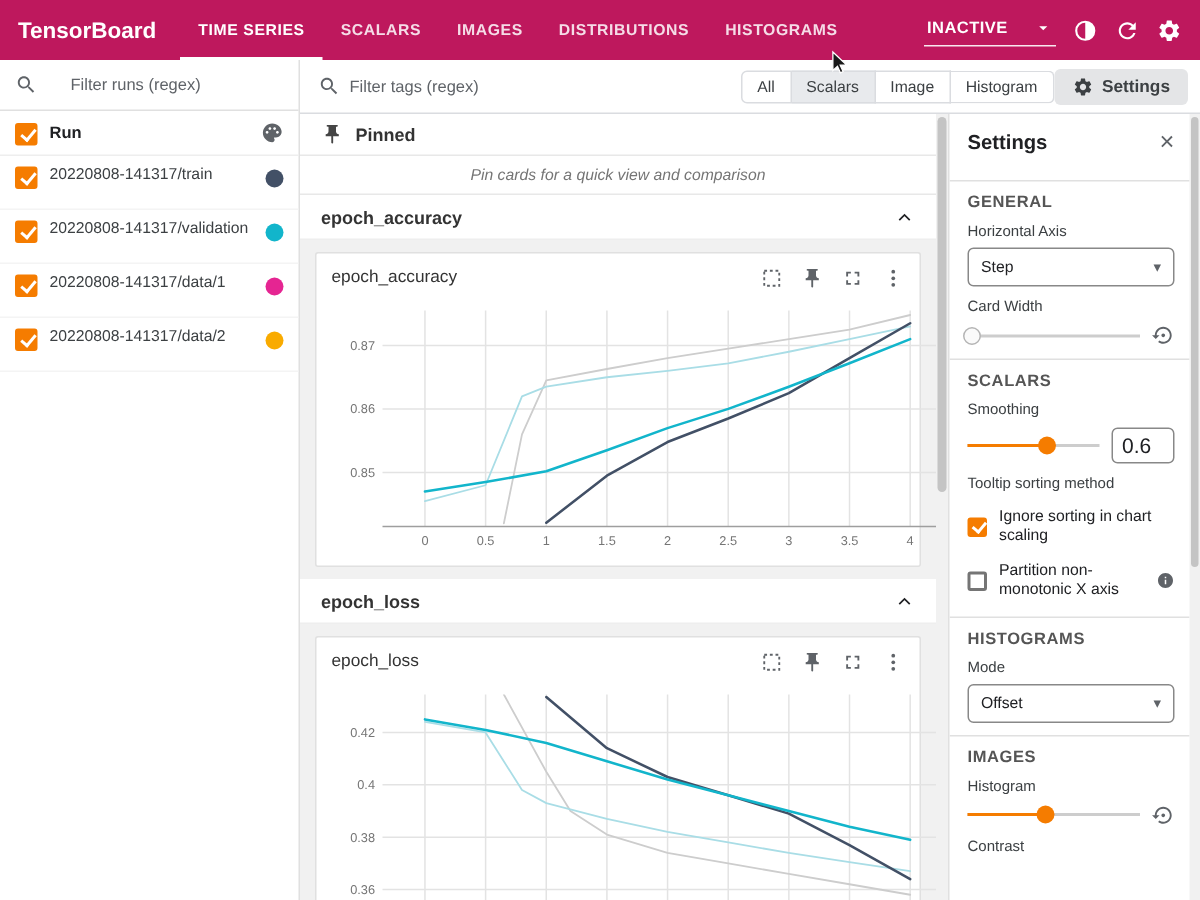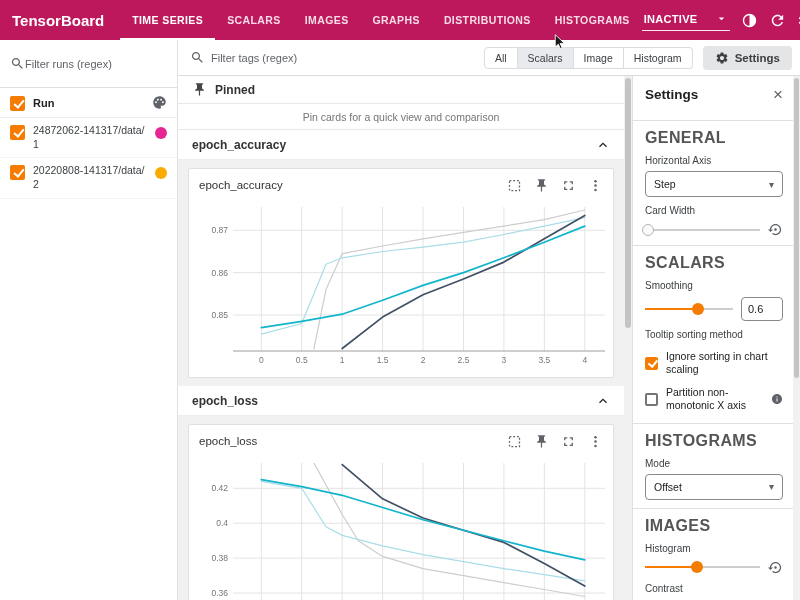--- a/index.html
+++ b/index.html
@@ -14,54 +14,54 @@
   .tab{display:flex;align-items:center;padding:12px 12px;font-size:10.5px;font-weight:bold;letter-spacing:.4px;color:rgba(255,255,255,.85);cursor:pointer;white-space:nowrap}
   .tab.active{color:#fff;box-shadow:inset 0 -2px 0 #fff}
   .topbar-right{margin-left:auto;display:flex;align-items:center;gap:11px;padding-right:12px}
   .status-select{display:flex;align-items:center;justify-content:space-between;font-size:11px;font-weight:bold;letter-spacing:.3px;border-bottom:1px solid rgba(255,255,255,.9);padding:3px 2px 5px;min-width:88px;cursor:pointer}
   .tb-ic{width:17px;height:17px;color:#fff;fill:#fff;flex:none;cursor:pointer}
   .status-select .tb-ic{width:13px;height:13px}
 
   
   .body{flex:1;display:flex;min-height:0}
   .sidebar{flex:0 0 164px;border-right:1px solid #e0e0e0;display:flex;flex-direction:column;background:#fff}
-  .side-filter{display:flex;align-items:center;gap:0;height:48px;padding:0 10px;border-bottom:1px solid #e0e0e0}
+  .side-filter{display:flex;align-items:center;gap:22px;height:34px;padding:0 10px;border-bottom:1px solid #e0e0e0}
   .g-ic{width:15px;height:15px;fill:#5f6368;flex:none}
   .side-filter input,.tag-filter input{border:none;outline:none;font-size:11px;flex:1;min-width:0;font-family:"Liberation Sans",sans-serif;background:transparent;color:#202124}
   input::placeholder{color:#5f6368}
   .run-head{display:flex;align-items:center;gap:8px;height:30px;padding:0 10px;border-bottom:1px solid #eee}
   .run-head-label{font-size:11px;font-weight:bold;flex:1}
   .run-row{display:flex;align-items:flex-start;gap:8px;padding:6px 10px;min-height:36px;border-bottom:1px solid #f4f4f4;cursor:pointer}
   .run-label{flex:1;font-size:10.5px;line-height:1.3;color:#3c4043;word-break:break-all}
   .run-dot{width:12px;height:12px;border-radius:50%;flex:none;margin-top:3px}
   .cb{width:15px;height:15px;border:2px solid #757575;border-radius:2px;position:relative;flex:none;margin-top:1px;background:#fff}
   .cb.checked{background:#f57c00;border-color:#f57c00}
   .cb.checked::after{content:"";position:absolute;left:3.5px;top:0;width:4px;height:8px;border:solid #fff;border-width:0 2px 2px 0;transform:rotate(40deg)}
 
   .right{flex:1;display:flex;flex-direction:column;min-width:0}
   
-  .toolbar{flex:0 0 36px;display:flex;align-items:center;border-bottom:1px solid #dadce0;background:#fff;padding:0 8px 0 12px;gap:10px}
+  .toolbar{flex:0 0 36px;display:flex;align-items:center;border-bottom:1px solid #dadce0;background:#fff;padding:0 8px 0 12px;}
   .tag-filter{display:flex;align-items:center;gap:6px;flex:1;min-width:0}
   .chip-group{display:flex}
   .chip{font-size:10.5px;color:#3c4043;border:1px solid #dadce0;background:#fff;padding:4px 10px;cursor:pointer;white-space:nowrap}
   .chip + .chip{border-left:none}
   .chip:first-child{border-radius:4px 0 0 4px}
   .chip:last-child{border-radius:0 4px 4px 0}
   .chip.hover{background:#e8eaed}
   .settings-btn{display:flex;align-items:center;gap:6px;background:#e4e5e7;border:none;border-radius:4px;padding:5px 12px;font-size:11.5px;font-weight:bold;color:#3c4043;cursor:pointer;font-family:"Liberation Sans",sans-serif}
   .settings-btn .g-ic{fill:#3c4043;width:14px;height:14px}
 
   .content-row{flex:1;display:flex;min-height:0}
   
   .main{flex:1;min-width:0;position:relative;background:#fff;overflow:hidden}
   .main-inner{position:absolute;inset:0 8px 0 0;overflow:hidden}
   .pinned-bar{display:flex;align-items:center;gap:8px;height:28px;padding:0 14px;border-bottom:1px solid #e8e8e8}
   .pinned-bar .g-ic{fill:#454545}
   .pinned-label{font-size:12px;font-weight:bold;color:#333}
-  .pin-hint{height:26px;display:flex;align-items:center;justify-content:center;font-size:10.5px;color:#757575;border-bottom:1px solid #e8e8e8}
+  .pin-hint{height:26px;display:flex;align-items:center;justify-content:center;font-size:10.5px;font-style:italic;color:#757575;border-bottom:1px solid #e8e8e8}
   .section-header{display:flex;align-items:center;height:30px;padding:0 14px;border-bottom:1px solid #eee;cursor:pointer;background:#fff}
   .section-title{flex:1;font-size:12px;font-weight:bold;color:#333}
   .chev{width:14px;height:14px;stroke:#5f6368;fill:none}
   .card-area{background:#f1f1f1;padding:8px 10px}
   .card{background:#fff;border:1px solid #e0e0e0;border-radius:2px}
   .card-head{display:flex;align-items:center;height:32px;padding:0 10px}
   .card-title{flex:1;font-size:11.5px;color:#333}
   .card-icons{display:flex;align-items:center;gap:12px}
   .card-icons svg{width:15px;height:15px;color:#5f6368;fill:#5f6368;cursor:pointer}
   .chart{display:block;margin:0 8px 8px}
@@ -74,32 +74,32 @@
   .panel-scrollbar{right:0;width:7px}
   .panel-scrollbar .scroll-thumb{top:2px;height:300px}
 
   
   .settings-panel{flex:0 0 168px;border-left:1px solid #e0e0e0;position:relative;overflow:hidden;background:#fff}
   .panel-inner{position:absolute;inset:0 7px 0 0;overflow:hidden;padding:0 10px 0 12px}
   .panel-head{display:flex;align-items:center;height:36px}
   .panel-title{flex:1;font-size:13.5px;font-weight:bold;color:#202124}
   .close-x{font-size:17px;color:#5f6368;cursor:pointer;line-height:1}
   .divider{border:none;border-top:1px solid #e0e0e0;margin:8px -12px 8px -12px}
-  .sec-heading{font-size:16px;font-weight:bold;letter-spacing:.4px;color:#555;margin:6px 0 8px}
+  .sec-heading{font-size:11px;font-weight:bold;letter-spacing:.4px;color:#555;margin:6px 0 8px}
   .field-label{font-size:10px;color:#3c4043;margin:8px 0 5px}
   .select{display:flex;align-items:center;justify-content:space-between;height:26px;border:1px solid #888;border-radius:4px;padding:0 8px;font-size:10.5px;color:#202124;cursor:pointer;background:#fff}
   .select::after{content:"\25BE";color:#5f6368;font-size:10px}
   .slider-row{display:flex;align-items:center;gap:8px;margin:6px 0 4px}
   .slider{position:relative;height:14px;flex:1;cursor:pointer}
   .slider .track{position:absolute;left:0;right:0;top:6px;height:2px;background:#cdcdcd}
   .slider .fill{position:absolute;left:0;top:6px;height:2px;background:#f57c00}
   .slider .thumb{position:absolute;top:1px;width:12px;height:12px;border-radius:50%;background:#f57c00;transform:translateX(-50%)}
   .slider.plain .thumb{background:#fafafa;border:1px solid #b5b5b5}
   .reset-ic{width:15px;height:15px;fill:#5f6368;flex:none;cursor:pointer}
-  .num-input{width:42px;height:24px;border:1px solid #888;border-radius:4px;font-size:11px;padding:0 6px;font-family:"Liberation Sans",sans-serif;color:#202124}
+  .num-input{width:42px;height:24px;border:1px solid #888;border-radius:4px;font-size:14px;padding:0 6px;font-family:"Liberation Sans",sans-serif;color:#202124}
   .check-row{display:flex;align-items:center;gap:8px;margin:10px 0;cursor:pointer}
   .check-row .cb{width:13px;height:13px;margin:0}
   .check-row .cb.checked::after{left:3px;top:-0.5px;width:3.5px;height:7px}
   .check-label{font-size:10.5px;color:#202124;line-height:1.25}
   .info-ic{width:12px;height:12px;fill:#5f6368;flex:none}
 
   
   .cursor{position:absolute;left:551px;top:33px;width:17px;height:17px;z-index:50;pointer-events:none}
 </style>
 </head>
@@ -154,21 +154,20 @@
 </svg>
 
 <div class="app">
 
   <header class="topbar">
     <div class="logo">TensorBoard</div>
     <nav class="tabs">
       <div class="tab active">TIME SERIES</div>
       <div class="tab">SCALARS</div>
       <div class="tab">IMAGES</div>
-      <div class="tab">GRAPHS</div>
       <div class="tab">DISTRIBUTIONS</div>
       <div class="tab">HISTOGRAMS</div>
     </nav>
     <div class="topbar-right">
       <div class="status-select">
         <span>INACTIVE</span>
         <svg class="tb-ic">
             <use href="#i-chevdown"></use>
           </svg>
       </div>
@@ -196,21 +195,31 @@
       </div>
       <div class="run-head">
         <span class="cb checked"></span>
         <span class="run-head-label">Run</span>
         <svg class="g-ic">
             <use href="#i-palette"></use>
           </svg>
       </div>
       <div class="run-row">
         <span class="cb checked"></span>
-        <span class="run-label">24872062-141317/data/1</span>
+        <span class="run-label">20220808-141317/train</span>
+        <span class="run-dot" style="background: rgb(66, 80, 102);"></span>
+      </div>
+      <div class="run-row">
+        <span class="cb checked"></span>
+        <span class="run-label">20220808-141317/validation</span>
+        <span class="run-dot" style="background: rgb(18, 181, 203);"></span>
+      </div>
+      <div class="run-row">
+        <span class="cb checked"></span>
+        <span class="run-label">20220808-141317/data/1</span>
         <span class="run-dot" style="background: rgb(229, 37, 146);"></span>
       </div>
       <div class="run-row">
         <span class="cb checked"></span>
         <span class="run-label">20220808-141317/data/2</span>
         <span class="run-dot" style="background: rgb(249, 171, 0);"></span>
       </div>
     </aside>
 
     <div class="right">

